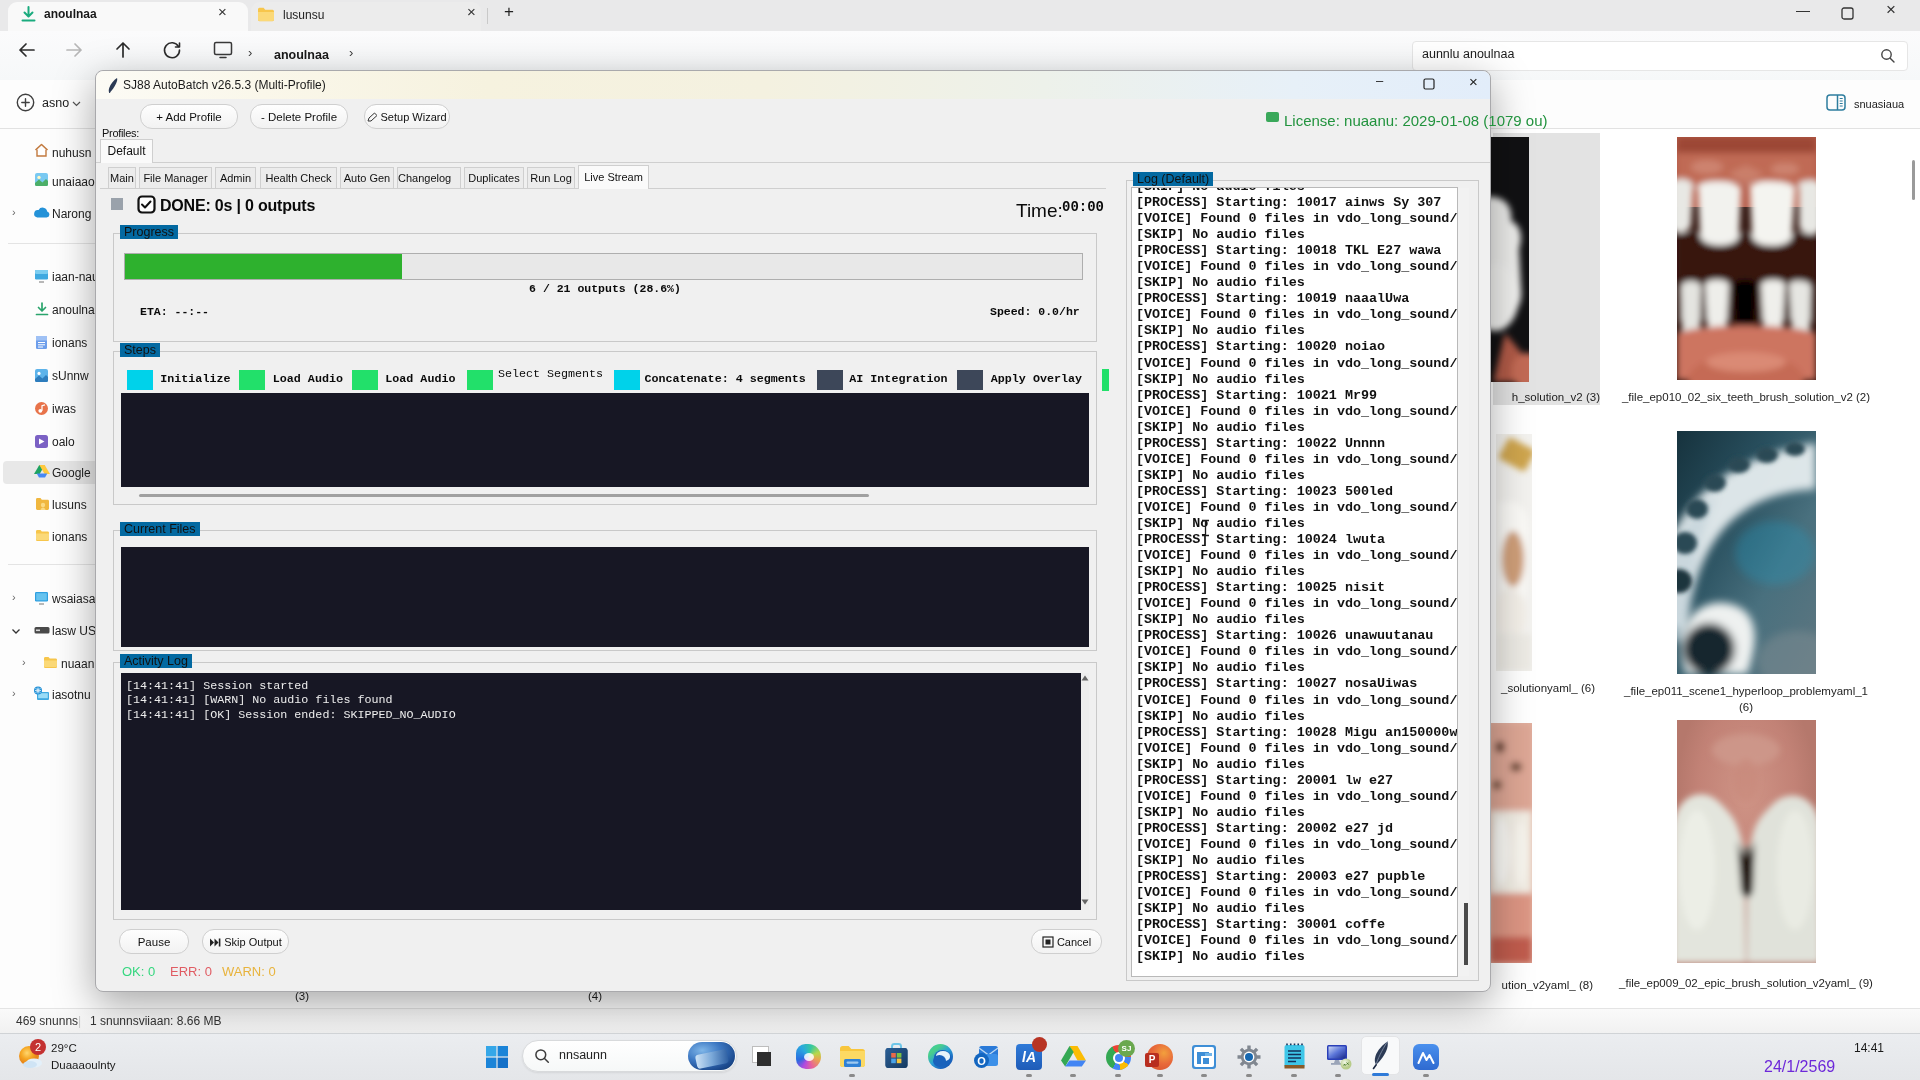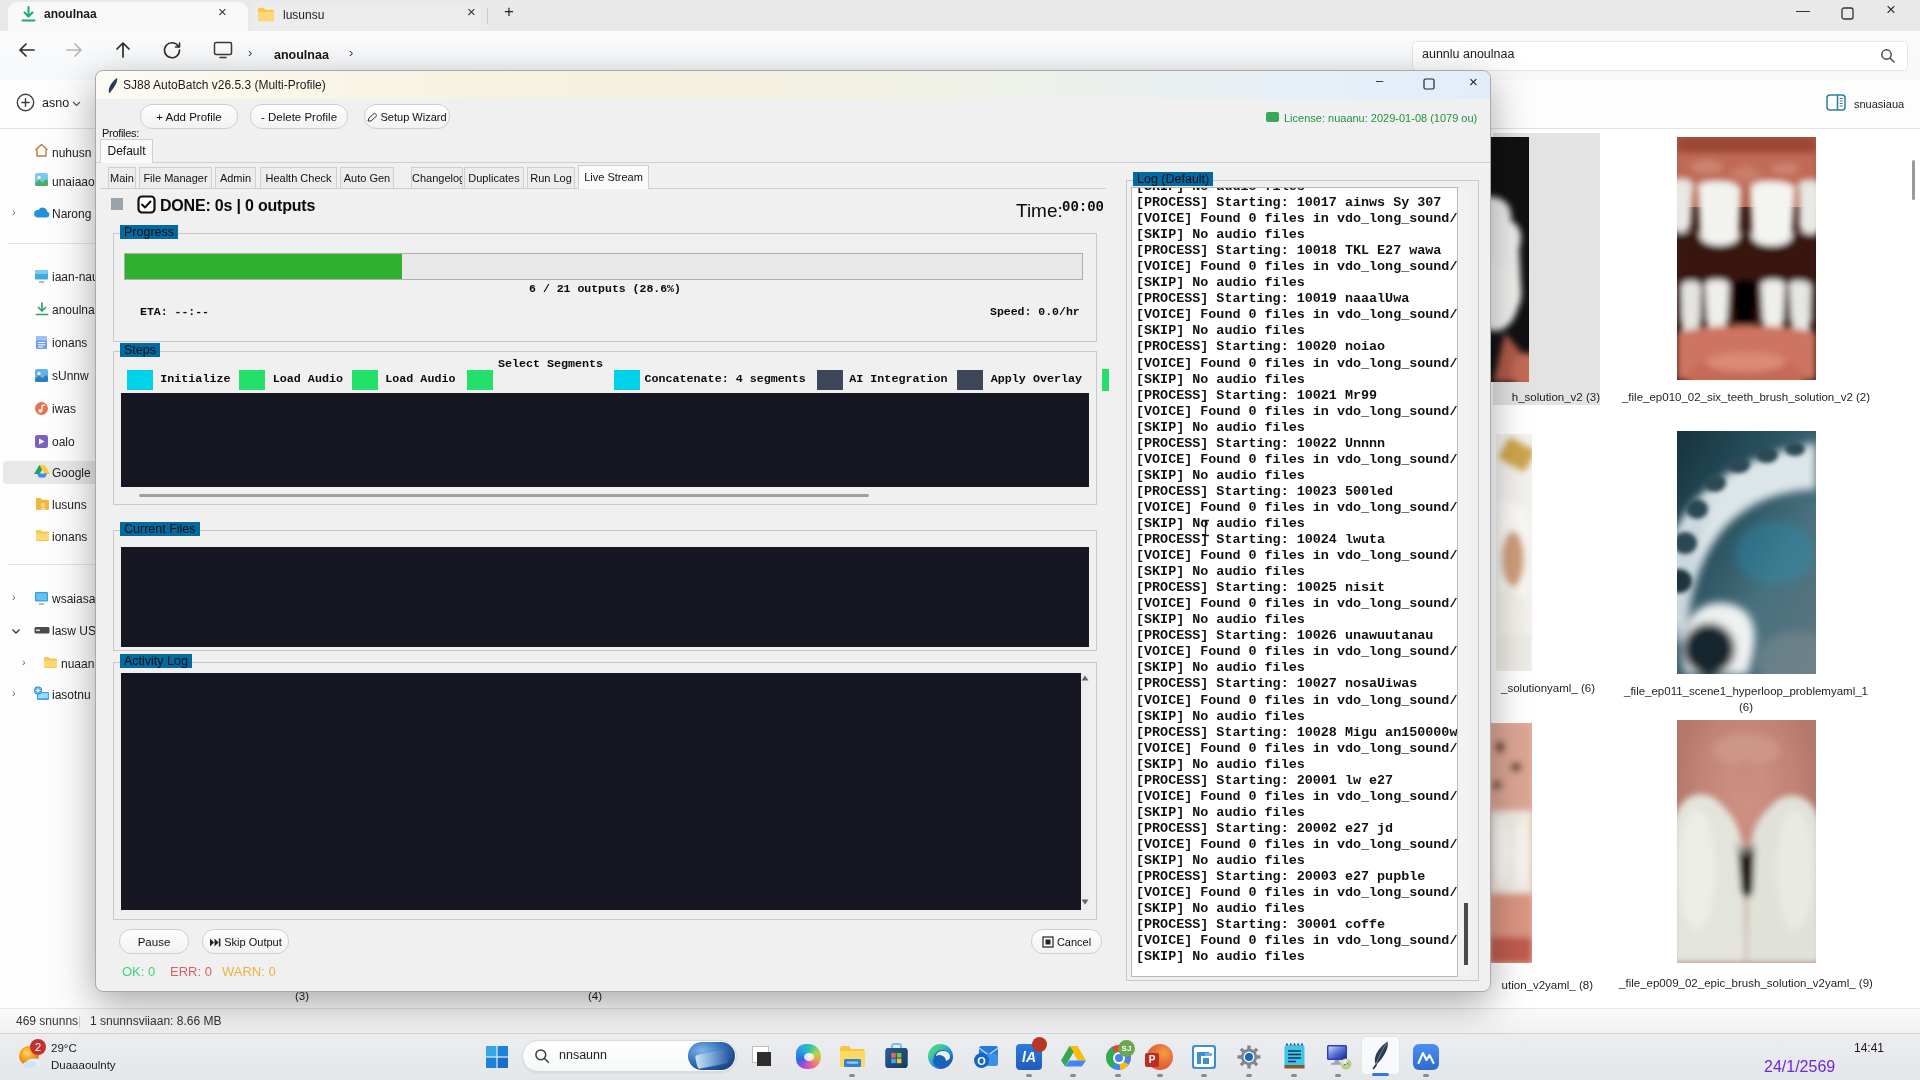--- a/index.html
+++ b/index.html
@@ -381,29 +381,29 @@
       <rect x="1" y="1" width="10" height="10" rx="1.5" fill="none" stroke="#222" stroke-width="1.2"></rect>
     </svg>
 <span class="abs" style="left:1373px;top:2px;font-size:15px;color:#222">×</span>
 <span class="abs" style="left:6px;top:56px;font-size:11px;letter-spacing:-.3px;color:#111">Profiles:</span>
 <div class="btn" style="left:44px;top:33px;width:98px;line-height:24px">+ Add Profile</div>
 <div class="btn" style="left:154px;top:33px;width:98px;line-height:24px">- Delete Profile</div>
 <div class="btn" style="left:268px;top:33px;width:86px;line-height:24px;font-size:11px;white-space:nowrap"><svg style="vertical-align:-1px" width="10" height="10" viewBox="0 0 10 10">
         <path d="M1 9l1-3 5.5-5L10 3.5 4 9z" fill="none" stroke="#333" stroke-width="1"></path>
       </svg> Setup Wizard</div>
 <span class="abs" style="left:1170px;top:41px;width:13px;height:10px;background:#3aa85a;border-radius:2px;display:inline-block"></span>
-<span class="abs" style="left:1188px;top:41px;font-size:11px;color:#22933e;white-space:nowrap">License: nuaanu: 2029-01-08 (1079 ou)</span>
+<span class="abs" style="left:1188px;top:41px;font-size:15px;color:#22933e;white-space:nowrap">License: nuaanu: 2029-01-08 (1079 ou)</span>
 <div class="abs" style="left:4px;top:68px;width:53px;height:24px;background:#fafafa;border:1px solid #cfcfcf;border-bottom:none;font-size:12px;color:#111;text-align:center;line-height:23px;z-index:3">Default</div>
 <div class="abs" style="left:0px;top:91px;width:1394px;height:1px;background:#cfcfcf;z-index:2"></div>
 <div class="abs" style="left:12px;top:96px;width:28px;height:21px;background:#ececec;border:1px solid #cfcfcf;border-bottom:none;font-size:11px;color:#111;text-align:center;line-height:21px;white-space:nowrap;overflow:hidden">Main</div>
     <div class="abs" style="left:43px;top:96px;width:73px;height:21px;background:#ececec;border:1px solid #cfcfcf;border-bottom:none;font-size:11px;color:#111;text-align:center;line-height:21px;white-space:nowrap;overflow:hidden">File Manager</div>
     <div class="abs" style="left:119px;top:96px;width:41px;height:21px;background:#ececec;border:1px solid #cfcfcf;border-bottom:none;font-size:11px;color:#111;text-align:center;line-height:21px;white-space:nowrap;overflow:hidden">Admin</div>
     <div class="abs" style="left:164px;top:96px;width:77px;height:21px;background:#ececec;border:1px solid #cfcfcf;border-bottom:none;font-size:11px;color:#111;text-align:center;line-height:21px;white-space:nowrap;overflow:hidden">Health Check</div>
     <div class="abs" style="left:244px;top:96px;width:54px;height:21px;background:#ececec;border:1px solid #cfcfcf;border-bottom:none;font-size:11px;color:#111;text-align:center;line-height:21px;white-space:nowrap;overflow:hidden">Auto Gen</div>
-    <div class="abs" style="left:315px;top:96px;width:52px;height:21px;background:#ececec;border:1px solid #cfcfcf;border-bottom:none;font-size:11px;color:#111;text-align:left;line-height:21px;white-space:nowrap;overflow:hidden">Changelog</div>
+    <div class="abs" style="left:301px;top:96px;width:64px;height:21px;background:#ececec;border:1px solid #cfcfcf;border-bottom:none;font-size:11px;color:#111;text-align:left;line-height:21px;white-space:nowrap;overflow:hidden">Changelog</div>
     <div class="abs" style="left:368px;top:96px;width:60px;height:21px;background:#ececec;border:1px solid #cfcfcf;border-bottom:none;font-size:11px;color:#111;text-align:center;line-height:21px;white-space:nowrap;overflow:hidden">Duplicates</div>
     <div class="abs" style="left:431px;top:96px;width:48px;height:21px;background:#ececec;border:1px solid #cfcfcf;border-bottom:none;font-size:11px;color:#111;text-align:center;line-height:21px;white-space:nowrap;overflow:hidden">Run Log</div>
     <div class="abs" style="left:482px;top:94px;width:71px;height:24px;background:#fafafa;border:1px solid #cfcfcf;border-bottom:none;font-size:11px;color:#111;text-align:center;line-height:23px;z-index:3;white-space:nowrap">Live Stream</div>
 <div class="abs" style="left:4px;top:117px;width:1006px;height:1px;background:#cfcfcf;z-index:2"></div>
 <div class="abs" style="left:15px;top:127px;width:12px;height:12px;background:#9aa2ab"></div>
 <svg class="abs" style="left:41px;top:124px" width="19" height="19" viewBox="0 0 19 19">
       <rect x="1.5" y="1.5" width="16" height="16" rx="3.5" fill="#fff" stroke="#111" stroke-width="2.2"></rect>
       <path d="M5 9.5l3 3 5.5-6" stroke="#111" stroke-width="2" fill="none" stroke-linecap="round" stroke-linejoin="round"></path>
     </svg>
 <span class="abs" style="left:64px;top:126px;font-size:16px;font-weight:bold;letter-spacing:-.2px;color:#0a0a0a">DONE: 0s | 0 outputs</span>
@@ -420,39 +420,42 @@
 <div class="gbox" style="left:17px;top:280px;width:984px;height:154px">
       <span class="lbl">Steps</span>
     </div>
 <div class="abs" style="left:30.6px;top:298.5px;width:26px;height:20px;background:#00d2ea"></div>
     <div class="abs mono" style="left:64.3px;top:301px;font-size:11.7px;font-weight:bold;color:#0a0a0a;white-space:nowrap">Initialize</div>
     <div class="abs" style="left:143px;top:298.5px;width:26px;height:20px;background:#22e06a"></div>
     <div class="abs mono" style="left:176.8px;top:301px;font-size:11.7px;font-weight:bold;color:#0a0a0a;white-space:nowrap">Load Audio</div>
     <div class="abs" style="left:256px;top:298.5px;width:26px;height:20px;background:#22e06a"></div>
     <div class="abs mono" style="left:289.3px;top:301px;font-size:11.7px;font-weight:bold;color:#0a0a0a;white-space:nowrap">Load Audio</div>
     <div class="abs" style="left:370.8px;top:298.5px;width:26px;height:20px;background:#22e06a"></div>
-    <div class="abs mono" style="left:401.9px;top:286px;font-size:11.7px;font-weight:bold;color:#0a0a0a;white-space:nowrap">Select Segments</div>
+    <div class="abs mono" style="left:401.9px;top:296px;font-size:11.7px;font-weight:normal;color:#0a0a0a;white-space:nowrap">Select Segments</div>
     <div class="abs" style="left:518px;top:298.5px;width:26px;height:20px;background:#00d2ea"></div>
     <div class="abs mono" style="left:548.5px;top:301px;font-size:11.7px;font-weight:bold;color:#0a0a0a;white-space:nowrap">Concatenate: 4 segments</div>
     <div class="abs" style="left:721.1px;top:298.5px;width:26px;height:20px;background:#3d4759"></div>
     <div class="abs mono" style="left:753.3px;top:301px;font-size:11.7px;font-weight:bold;color:#0a0a0a;white-space:nowrap">AI Integration</div>
     <div class="abs" style="left:860.9px;top:298.5px;width:26px;height:20px;background:#3d4759"></div>
     <div class="abs mono" style="left:894.8px;top:301px;font-size:11.7px;font-weight:bold;color:#0a0a0a;white-space:nowrap">Apply Overlay</div>
     <div class="abs" style="left:1007px;top:298.5px;width:6px;height:20px;background:#22e06a"></div>
     <div class="abs" style="left:1006px;top:298px;width:7px;height:22px;background:#22e06a"></div>
 <div class="dark" style="left:25px;top:322px;width:968px;height:94px"></div>
 <div class="abs" style="left:43px;top:423px;width:730px;height:3px;background:#a0a0a0;border-radius:2px"></div>
 <div class="gbox" style="left:17px;top:459px;width:984px;height:121px">
       <span class="lbl">Current Files</span>
     </div>
 <div class="dark" style="left:25px;top:476px;width:968px;height:100px"></div>
 <div class="gbox" style="left:17px;top:591px;width:984px;height:258px">
       <span class="lbl">Activity Log</span>
     </div>
 <div class="dark" style="left:25px;top:602px;width:960px;height:237px"></div>
+<div class="abs mono" style="left:30px;top:608px;font-size:11.7px;line-height:14.4px;color:#ededed;white-space:pre">[14:41:41] Session started
+[14:41:41] [WARN] No audio files found
+[14:41:41] [OK] Session ended: SKIPPED_NO_AUDIO</div>
 <div class="abs" style="left:985px;top:602px;width:8px;height:237px;background:#ededed"></div>
 <svg class="abs" style="left:985px;top:604px" width="8" height="6" viewBox="0 0 8 6">
       <path d="M4 0.5L7.5 5.5H0.5z" fill="#666"></path>
     </svg>
 <svg class="abs" style="left:985px;top:828px" width="8" height="6" viewBox="0 0 8 6">
       <path d="M4 5.5L0.5 0.5h7z" fill="#666"></path>
     </svg>
 <div class="btn" style="left:23px;top:858px;width:70px;line-height:24px">Pause</div>
 <div class="btn" style="left:106px;top:858px;width:87px;line-height:24px;font-size:11px;white-space:nowrap"><svg style="vertical-align:-2px" width="12" height="11" viewBox="0 0 12 11">
         <path d="M1 1.5l4 4-4 4zM5.5 1.5l4 4-4 4z" fill="#222"></path>

